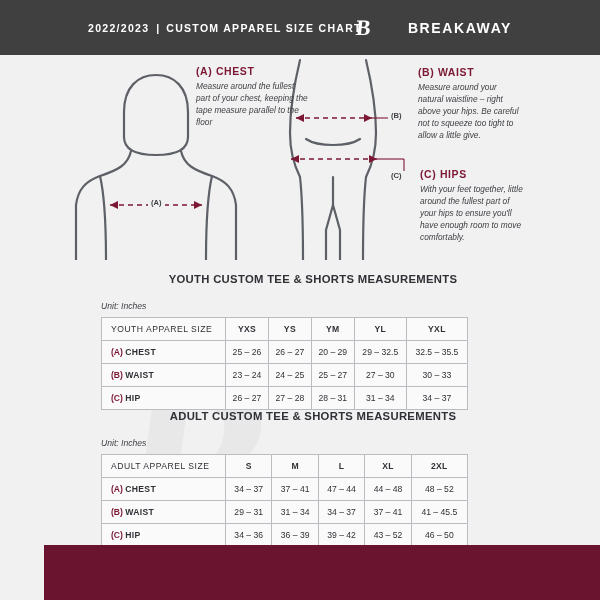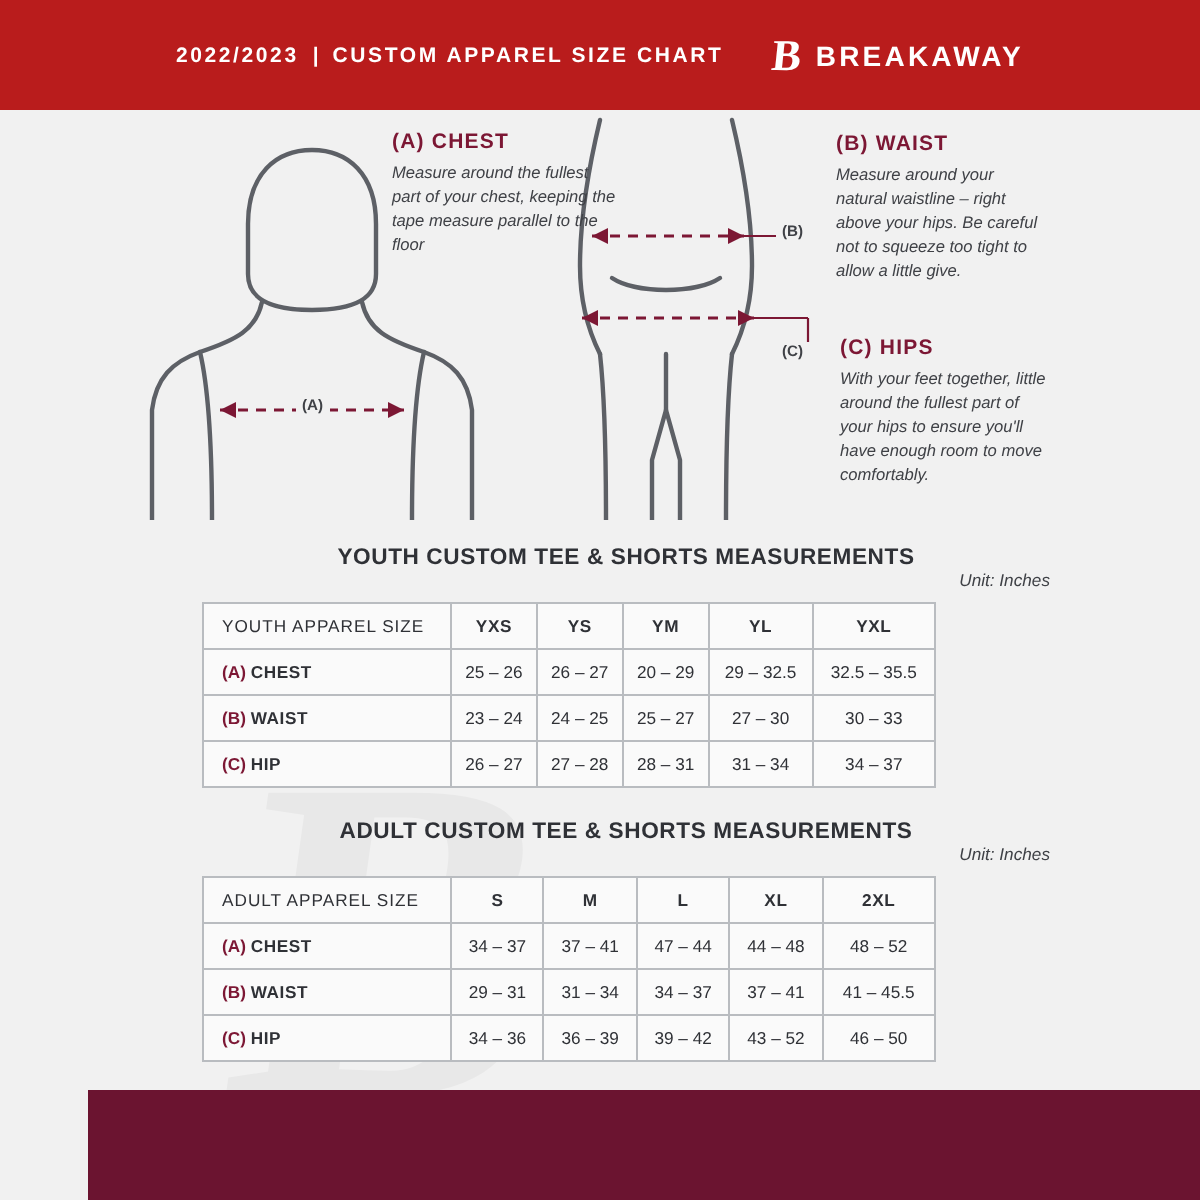--- a/index.html
+++ b/index.html
@@ -10,21 +10,21 @@
     font-family:"Liberation Sans", sans-serif;
     overflow:hidden;
   }
   #page {
     position:absolute; left:0; top:0; width:600px; height:600px;
     background:#ececec;
   }
   
   .header {
     position:absolute; left:0; top:0; width:600px; height:55px;
-    background:#b91c1c;
+    background:#404040;
     display:flex; align-items:center;
   }
   .hdr-title {
     color:#ffffff;
     font-size:10.5px;
     font-weight:bold;
     letter-spacing:1.3px;
     margin-left:88px;
     white-space:nowrap;
   }
@@ -34,21 +34,21 @@
     display:flex; align-items:center; gap:8px;
   }
   .brand-mark {
     font-family:"Liberation Serif", serif;
     color:#ffffff; font-size:22px; font-weight:bold;
     line-height:1;
     letter-spacing:-1px;
     transform:skewX(-6deg);
   }
   .brand-name {
-    color:#ffffff; font-size:14px; font-weight:bold; letter-spacing:1.6px;
+    color:#ffffff; font-size:14px; font-weight:bold; letter-spacing:1.6px;margin-left:30px;
   }
   
   .sheet {
     position:absolute; left:0; top:55px; width:600px; height:490px;
     background:#f1f1f1;
     overflow:hidden;
   }
   .watermark {
     position:absolute; left:120px; top:300px;
     font-family:"Liberation Serif", serif;
@@ -86,22 +86,22 @@
     background:#f1f1f1;
     padding:0 3px;
   }
   
   .tbl-block { position:absolute; left:101px; width:424px; }
   .tbl-title {
     text-align:center; color:#2f3136;
     font-size:11.3px; font-weight:bold; letter-spacing:0.3px;
   }
   .tbl-unit {
-    text-align:right; color:#3f4146;
-    font-size:8.6px; font-style:italic; margin-top:0; margin-bottom:6px;
+    text-align:left; color:#3f4146;
+    font-size:8.6px; font-style:italic; margin-top:16px; margin-bottom:6px;
   }
   table { width:367px; border-collapse:collapse; background:#fafafa; }
   th, td {
     border:1px solid #b9bcc0;
     height:23px;
     font-size:8.6px;
     color:#2f3136;
     text-align:center;
     padding:0 2px;
   }

